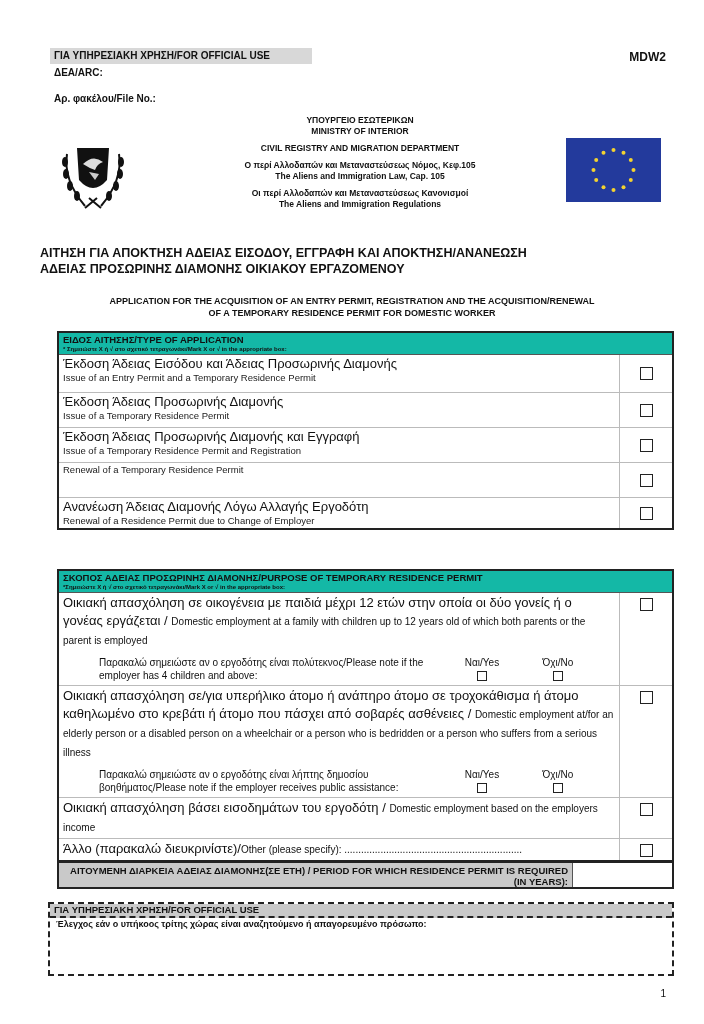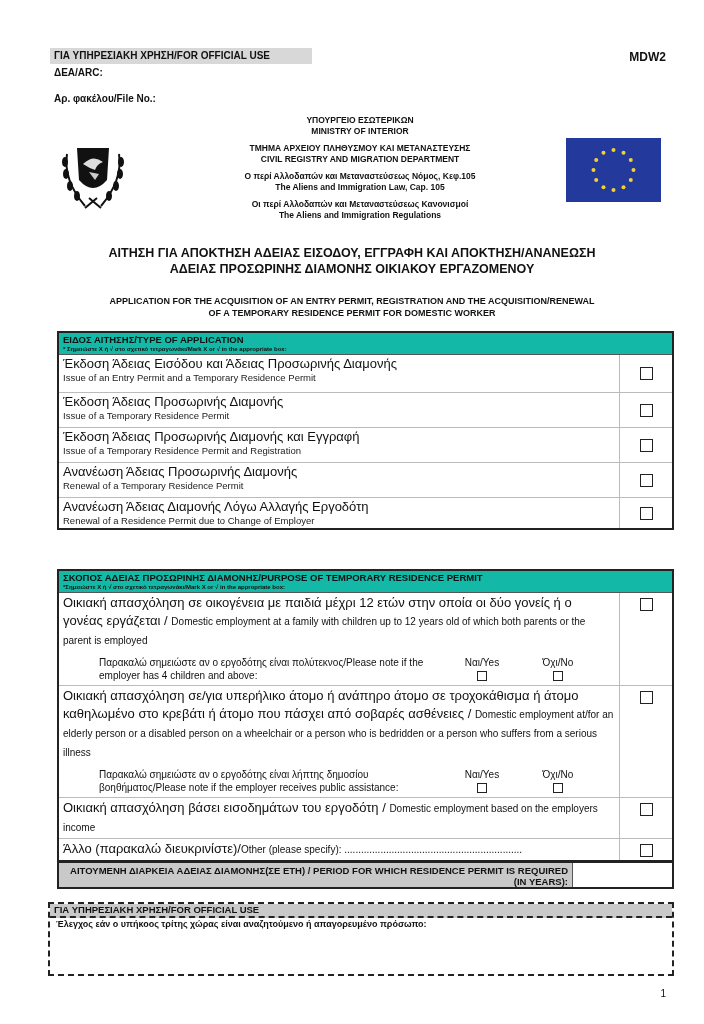--- a/index.html
+++ b/index.html
@@ -5,21 +5,21 @@
   html, body { margin:0; padding:0; }
   body { width:704px; height:1024px; background:#ffffff; position:relative; overflow:hidden; font-family:"Liberation Sans", sans-serif; color:#111; }
   .abs { position:absolute; }
   .official-top { left:50px; top:48px; width:262px; height:16px; background:#d8d8d8; font-size:10px; font-weight:bold; padding-left:4px; line-height:16px; box-sizing:border-box; }
   .small-bold { font-size:10px; font-weight:bold; }
   .form-code { right:38px; top:50px; font-size:12px; font-weight:bold; }
   .header-center { left:200px; width:320px; top:115px; text-align:center; font-size:8.5px; font-weight:bold; line-height:11px; }
   .header-center .gap { height:6px; }
   .crest { left:55px; top:140px; width:76px; height:76px; }
   .eu-flag { left:566px; top:138px; width:95px; height:64px; background:#233a9c; }
-  .title-gr { left:40px; width:624px; top:245px; text-align:center; font-size:12.5px; font-weight:bold; line-height:16px; }
+  .title-gr { left:40px; width:624px; top:245px; text-align:left; font-size:12.5px; font-weight:bold; line-height:16px; }
   .title-en { left:40px; width:624px; top:295px; text-align:center; font-size:9px; font-weight:bold; line-height:12px; }
   .tbl { left:57px; width:617px; border:2px solid #222; box-sizing:border-box; }
   .tbl-head { background:#14b8a6; border-bottom:1px solid #555; padding:1px 4px 1px 4px; }
   .tbl-head .h1 { font-size:9.5px; font-weight:bold; line-height:11px; }
   .tbl-head .h2 { font-size:6px; font-weight:bold; line-height:8px; }
   .row { display:flex; border-bottom:1px solid #bbb; }
   .row:last-child { border-bottom:none; }
   .row .txt { flex:1; padding:1px 4px; border-right:1px solid #bbb; }
   .row .chk { width:52px; display:flex; align-items:center; justify-content:center; }
   .gr { font-size:13px; line-height:16px; }
@@ -68,21 +68,20 @@
         <ellipse cx="61" cy="46" rx="3" ry="5"></ellipse>
         <ellipse cx="54" cy="56" rx="3" ry="5"></ellipse>
     </g>
   </svg>
 </div>
 
 <div class="abs header-center">
   <div>ΥΠΟΥΡΓΕΙΟ ΕΣΩΤΕΡΙΚΩΝ</div>
   <div>MINISTRY OF INTERIOR</div>
   <div class="gap"></div>
-  <div>ΤΜΗΜΑ ΑΡΧΕΙΟΥ ΠΛΗΘΥΣΜΟΥ ΚΑΙ ΜΕΤΑΝΑΣΤΕΥΣΗΣ</div>
   <div>CIVIL REGISTRY AND MIGRATION DEPARTMENT</div>
   <div class="gap"></div>
   <div>Ο περί Αλλοδαπών και Μεταναστεύσεως Νόμος, Κεφ.105</div>
   <div>The Aliens and Immigration Law, Cap. 105</div>
   <div class="gap"></div>
   <div>Οι περί Αλλοδαπών και Μεταναστεύσεως Κανονισμοί</div>
   <div>The Aliens and Immigration Regulations</div>
 </div>
 
 <div class="abs eu-flag">
@@ -140,21 +139,20 @@
     <div class="txt">
         <div class="gr">Έκδοση Άδειας Προσωρινής Διαμονής και Εγγραφή</div>
         <div class="en">Issue of a Temporary Residence Permit and Registration</div>
       </div>
     <div class="chk">
         <div class="box"></div>
       </div>
   </div>
   <div class="row" style="height:34px;">
     <div class="txt">
-        <div class="gr">Ανανέωση Άδειας Προσωρινής Διαμονής</div>
         <div class="en">Renewal of a Temporary Residence Permit</div>
       </div>
     <div class="chk">
         <div class="box"></div>
       </div>
   </div>
   <div class="row" style="height:30px;">
     <div class="txt">
         <div class="gr">Ανανέωση Άδειας Διαμονής Λόγω Αλλαγής Εργοδότη</div>
         <div class="en">Renewal of a Residence Permit due to Change of Employer</div>

